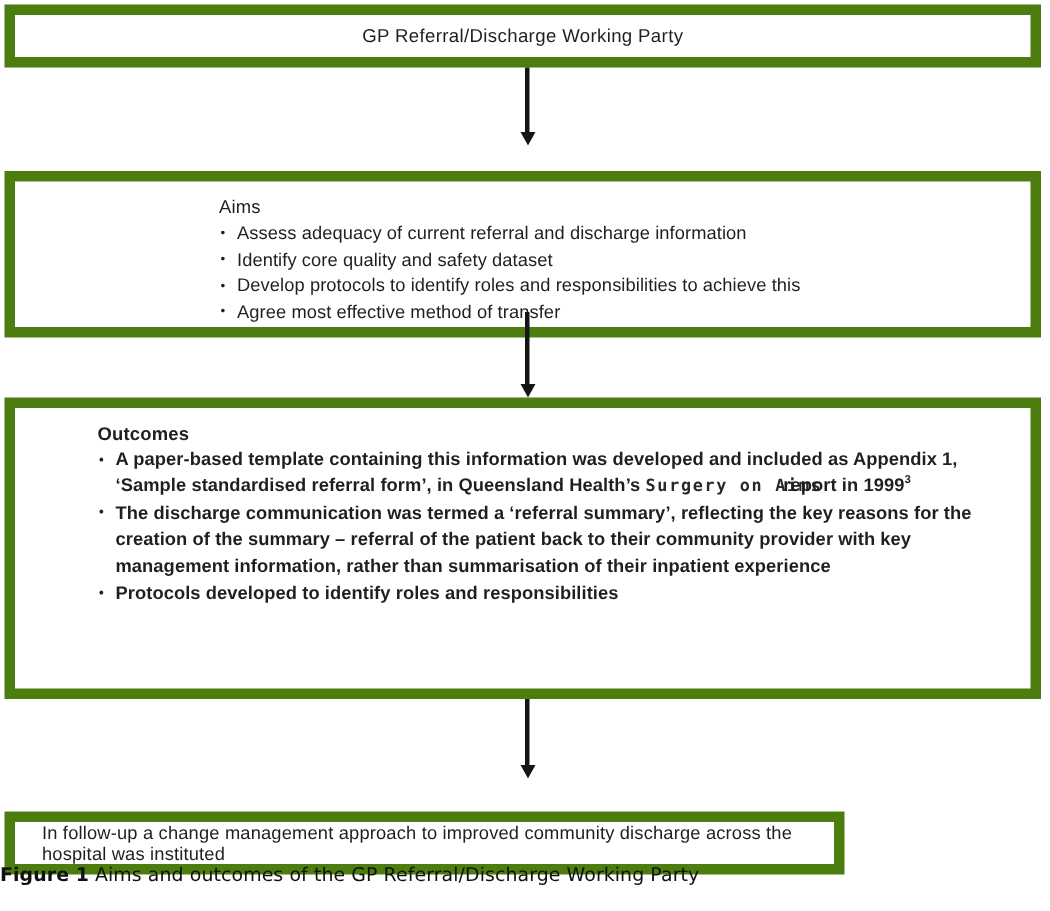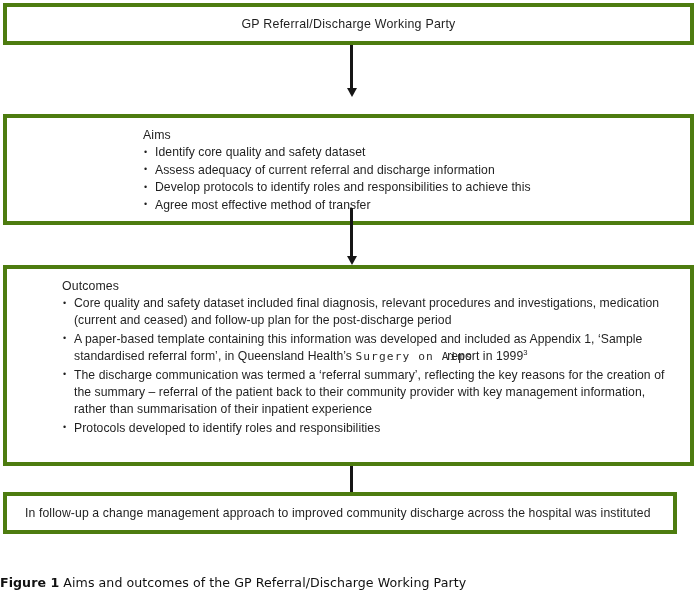--- a/index.html
+++ b/index.html
@@ -20,21 +20,21 @@
     position: absolute;
     left: 0; top: 0;
     width: 700px;
     height: 607px;
   }
 
   
   .flow-box {
     position: absolute;
     box-sizing: border-box;
-    border: 4px solid #4d7c0f;
+    border: 7px solid #4d7c0f;
     background: #ffffff;
   }
 
   
   #box-title {
     left: 3px;
     top: 3px;
     width: 691px;
     height: 42px;
     display: flex;
@@ -66,27 +66,28 @@
     left: 3px;
     top: 265px;
     width: 691px;
     height: 201px;
   }
   #box-outcomes .inner {
     position: absolute;
     left: 55px;
     top: 10px;
     right: 14px;
+    font-weight: bold;
   }
 
   
   #box-followup {
     left: 3px;
-    top: 492px;
-    width: 674px;
+    top: 541px;
+    width: 560px;
     height: 42px;
     display: flex;
     align-items: center;
   }
   #box-followup .box-text {
     padding-left: 18px;
     font-size: 12.2px;
     letter-spacing: 0.01em;
     color: #1f1f1f;
   }
@@ -194,37 +195,36 @@
   </div>
 
   <div class="arrow" id="arrow-1">
     <span class="arrow-head"></span>
   </div>
 
   <div class="flow-box" id="box-aims">
     <div class="inner">
       <div class="list-heading">Aims</div>
       <ul class="bullet-list">
+        <li>Assess adequacy of current referral and discharge information</li>
         <li>Identify core quality and safety dataset</li>
-        <li>Assess adequacy of current referral and discharge information</li>
         <li>Develop protocols to identify roles and responsibilities to achieve this</li>
         <li>Agree most effective method of transfer</li>
       </ul>
     </div>
   </div>
 
   <div class="arrow" id="arrow-2">
     <span class="arrow-head"></span>
   </div>
 
   <div class="flow-box" id="box-outcomes">
     <div class="inner">
       <div class="list-heading">Outcomes</div>
       <ul class="bullet-list">
-        <li>Core quality and safety dataset included final diagnosis, relevant procedures and investigations, medication (current and ceased) and follow-up plan for the post-discharge period</li>
         <li><span>A paper-based template containing this information was developed and included as Appendix 1, ‘Sample standardised referral form’, in Queensland Health’s </span><span class="mono-run">Surgery on Aims</span><span class="overlap-run">report in 1999</span><span class="sup-ref">3</span></li>
         <li>The discharge communication was termed a ‘referral summary’, reflecting the key reasons for the creation of the summary – referral of the patient back to their community provider with key management information, rather than summarisation of their inpatient experience</li>
         <li>Protocols developed to identify roles and responsibilities</li>
       </ul>
     </div>
   </div>
 
   <div class="arrow" id="arrow-3">
     <span class="arrow-head"></span>
   </div>

